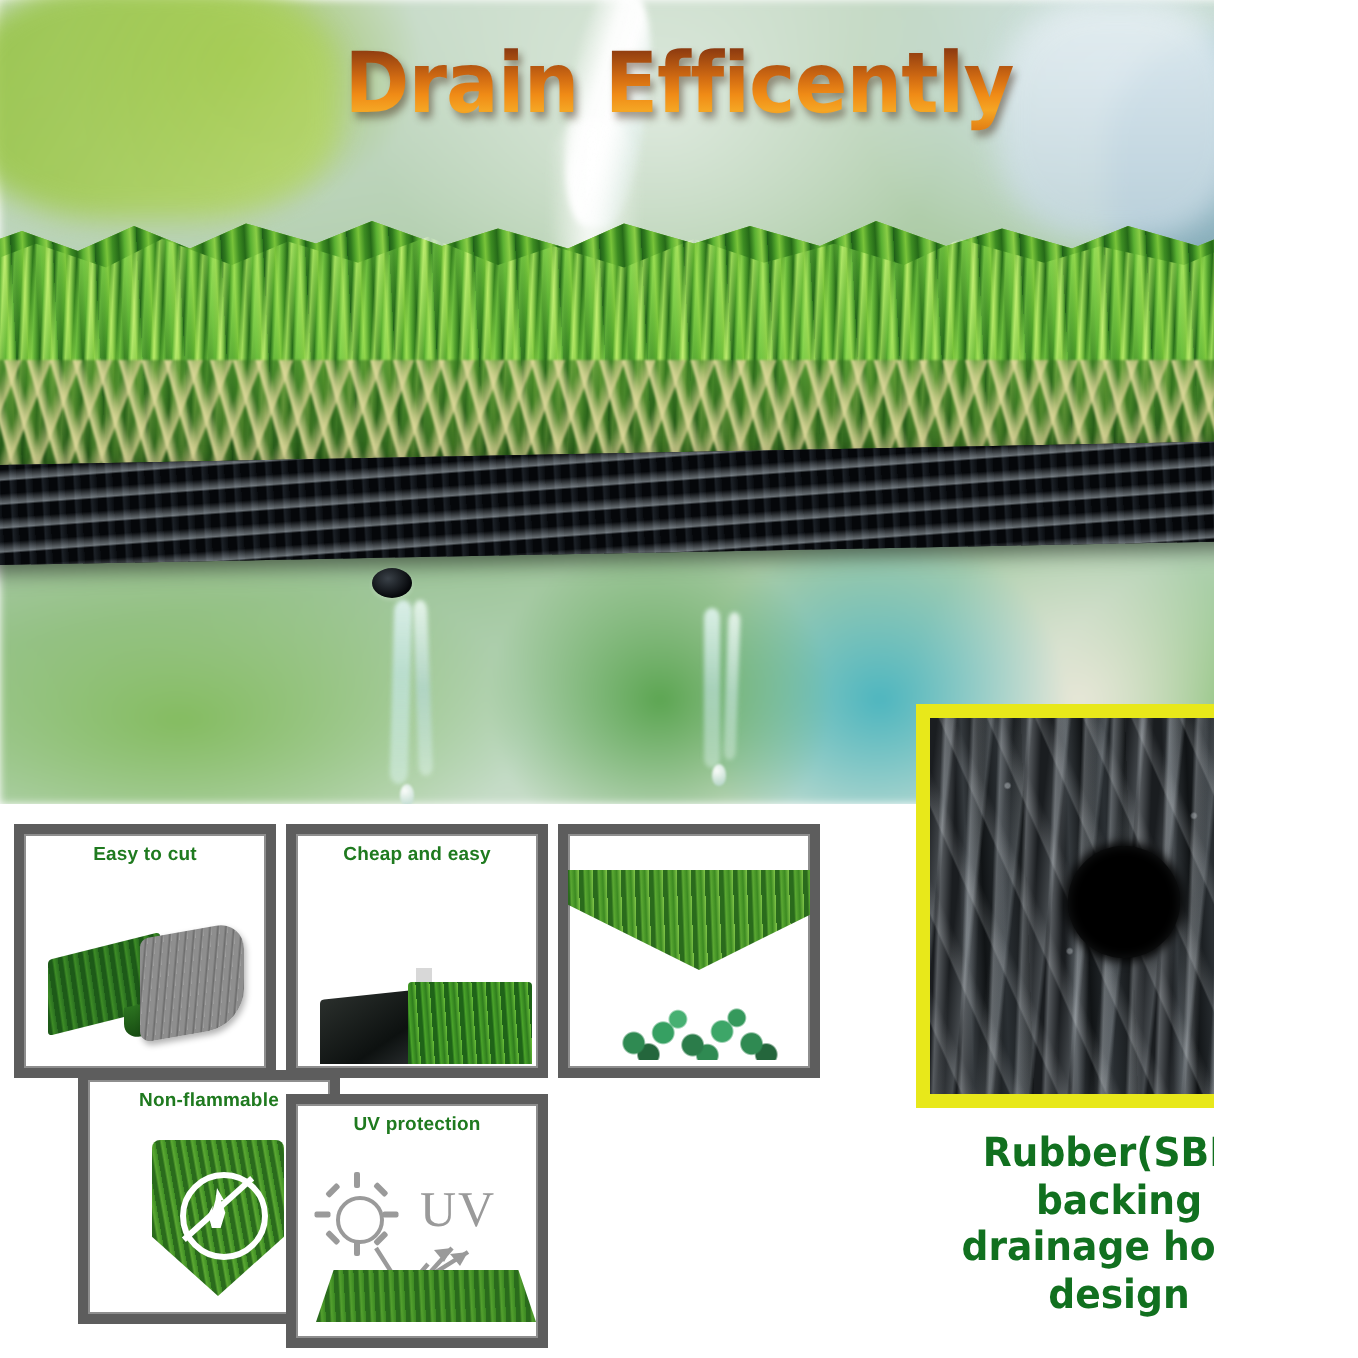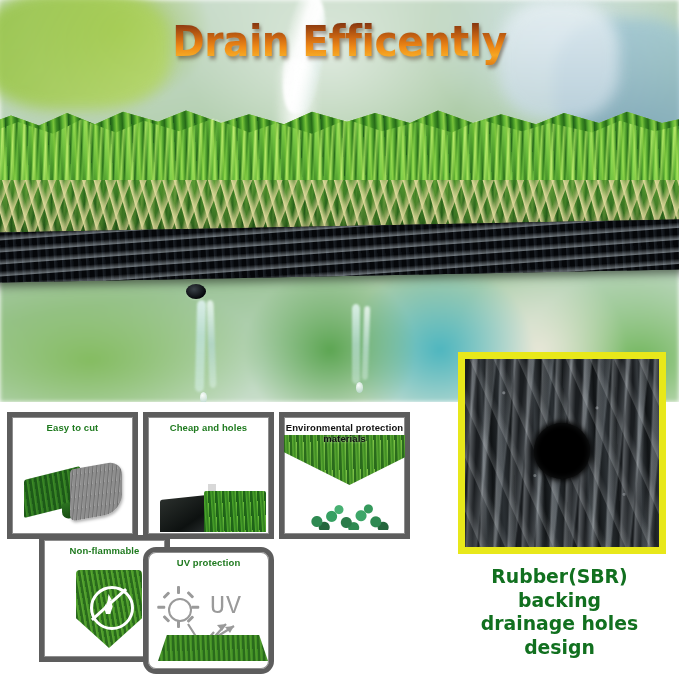--- a/index.html
+++ b/index.html
@@ -2,21 +2,21 @@
 <html><head>
 <meta charset="utf-8">
 <style>
   html,body{margin:0;padding:0;}
   body{
     width:679px;height:679px;
     font-family:"Liberation Sans", sans-serif;
     background:#ffffff;
     overflow:hidden;
   }
-  #page{position:relative;width:679px;height:679px;overflow:hidden;background:#fff;}
+  #page{position:relative;width:607px;height:679px;overflow:hidden;background:#fff;}
 
   
   .hero{position:absolute;left:0;top:0;width:679px;height:402px;overflow:hidden;}
   .hero-bg{
     position:absolute;inset:0;
     background:
       radial-gradient(ellipse 190px 150px at 560px 40px, rgba(212,228,236,.95), rgba(212,228,236,0) 70%),
       radial-gradient(ellipse 150px 120px at 648px 150px, rgba(150,185,205,.65), rgba(150,185,205,0) 72%),
       radial-gradient(ellipse 130px 110px at 120px 30px, rgba(150,190,70,.9), rgba(150,190,70,0) 70%),
       radial-gradient(ellipse 200px 160px at 330px 55px, rgba(226,236,226,.85), rgba(226,236,226,0) 72%),
@@ -129,21 +129,21 @@
     box-shadow:inset 0 0 0 1px #8e8e8e;
   }
   .cell .cap{
     position:absolute;left:0;right:0;top:5px;text-align:center;
     font-size:9.5px;font-weight:700;color:#1f7a1f;
     font-family:"Liberation Sans", sans-serif;
     letter-spacing:.1px;
   }
   .cell.dark-cap .cap{color:#111;text-shadow:0 0 3px rgba(255,255,255,.55);}
   .c1{left:0;top:0;}   .c2{left:136px;top:0;}   .c3{left:272px;top:0;}
-  .c4{left:0;top:123px;margin-left:32px;} .c5{left:136px;top:135px;border-radius:13px;} .c6{left:272px;top:135px;}
+  .c4{left:0;top:123px;margin-left:32px;} .c5{left:136px;top:135px;} .c6{left:272px;top:135px;}
 
   .art{position:absolute;left:0;right:0;top:18px;bottom:2px;overflow:hidden;}
 
   
   .roll-green{
     position:absolute;left:12px;top:38px;width:56px;height:38px;
     background:repeating-linear-gradient(82deg,#1d5a18 0 2px,#3d8c26 3px,#2a7020 5px);
     transform:skewY(-14deg);border-radius:2px;
   }
   .roll-grey{
@@ -214,21 +214,21 @@
     background:#fff;
     clip-path:polygon(50% 0,78% 32%,66% 30%,82% 62%,64% 100%,30% 100%,16% 66%,34% 44%,32% 58%,44% 30%);
   }
   .slash{
     position:absolute;left:42px;top:45px;width:46px;height:3px;background:#fff;transform:rotate(-42deg);
   }
 
   
   .sun{position:absolute;left:20px;top:28px;width:20px;height:20px;border:2.5px solid #9a9a9a;border-radius:50%;}
   .ray{position:absolute;background:#9a9a9a;width:2.5px;height:8px;border-radius:1px;}
-  .uvtxt{position:absolute;left:62px;top:22px;font-size:25px;color:#9a9a9a;font-family:Liberation Mono, monospace;letter-spacing:1px;}
+  .uvtxt{position:absolute;left:62px;top:22px;font-size:25px;color:#9a9a9a;font-family:Liberation Serif, serif;letter-spacing:1px;}
   .uvslab{
     position:absolute;left:10px;bottom:6px;width:110px;height:26px;
     background:repeating-linear-gradient(87deg,#2a6b1c 0 2px,#53a02e 3px,#3c8a22 5px);
     clip-path:polygon(8% 0,92% 0,100% 100%,0 100%);
   }
 
   
   .pk-turf{
     position:absolute;left:4px;top:6px;width:120px;height:56px;
     background:repeating-linear-gradient(86deg,#1f6418 0 2px,#4aa32a 3px,#2f7d1e 5px,#6bbf3c 7px);
@@ -321,34 +321,33 @@
     <div class="cell c1">
       <div class="cap">Easy to cut</div>
       <div class="art">
         <div class="roll-green"></div>
         <div class="roll-edge"></div>
         <div class="roll-grey"></div>
       </div>
     </div>
 
     <div class="cell c2">
-      <div class="cap">Cheap and holes</div>
+      <div class="cap">Cheap and easy</div>
       <div class="art">
         <div class="sign-post"></div>
         <div class="roll-black"></div>
         <div class="roll-turf"></div>
       </div>
     </div>
 
     <div class="cell c3 dark-cap">
       <div class="art">
         <div class="env-turf"></div>
         <div class="pellets"></div>
       </div>
-      <div class="cap">Environmental protection materials</div>
     </div>
 
     <div class="cell c4">
       <div class="cap">Non-flammable</div>
       <div class="art">
         <div class="shield"></div>
         <div class="no-fire"></div>
         <div class="flame"></div>
         <div class="slash"></div>
       </div>

